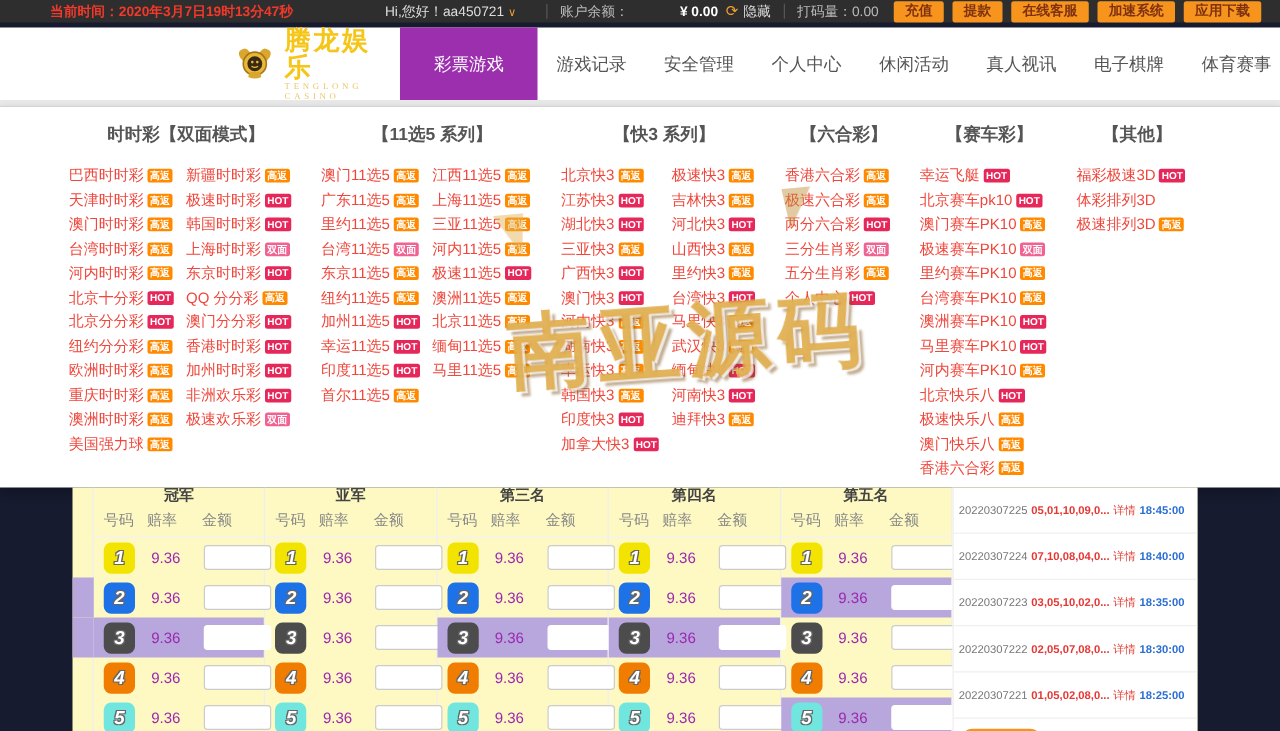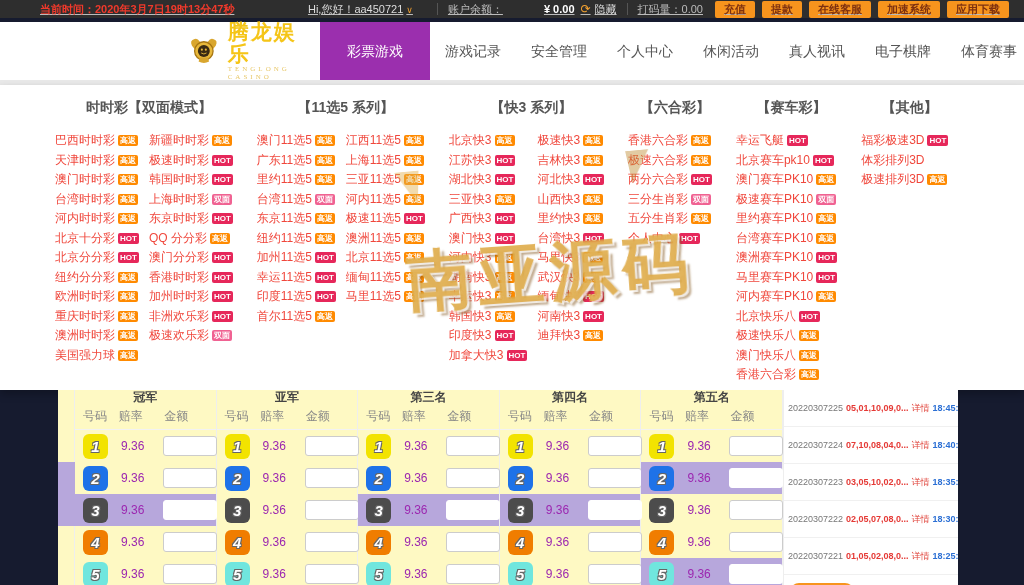--- a/index.html
+++ b/index.html
@@ -1,21 +1,21 @@
 <!DOCTYPE html>
 <html><head>
 <meta charset="utf-8">
 <style>
   * { margin:0; padding:0; box-sizing:border-box; }
   html,body { width:1024px; height:585px; overflow:hidden; background:#161b2f;
     font-family:"Liberation Sans", sans-serif; }
 
   
   .topbar { position:absolute; top:0; left:0; width:1024px; height:18px; background:#2e2e2e;
-    display:flex; align-items:center; font-size:11px; color:#bbb; white-space:nowrap;text-decoration:underline; }
+    display:flex; align-items:center; font-size:11px; color:#bbb; white-space:nowrap; }
   .tb-time { color:#f0392b; margin-left:40px; font-weight:bold; }
   .tb-right { margin-left:auto; display:flex; align-items:center; }
   .tb-user { color:#ddd; margin-right:14px; cursor:pointer; }
   .caret { color:#f0a030; font-size:9px; margin-left:3px; }
   .tb-sep { width:1px; height:12px; background:#555; margin:0 10px; }
   .tb-balance b { color:#fff; font-weight:bold;margin-left:41px; }
   .tb-refresh { color:#f0a030; margin:0 4px 0 6px; cursor:pointer; font-size:12px; }
   .tb-hide { color:#ddd; cursor:pointer; }
   #tb-buttons { display:flex; margin:0 8px 0 12px; }
   .tb-btn { background:#f7941d; color:#7e3110; font-weight:bold; font-size:11px;
@@ -79,21 +79,21 @@
   .ball { width:25px; height:25px; border-radius:6px; color:#fff; font-weight:bold;
     font-style:italic; font-size:15px; display:flex; align-items:center; justify-content:center;
     text-shadow:-1px -1px 0 #666,1px -1px 0 #666,-1px 1px 0 #666,1px 1px 0 #666;
     margin-right:13px; flex:none; }
   .odds { width:42px; color:#9c27b0; font-size:12px; flex:none; }
   .bg-row input { width:54px; height:20px; border:1px solid #ccc; border-radius:3px;
     background:#fff; outline:none; }
   .bg-row.hl input { border-color:#fff; }
 
   
-  .recs { width:175px; border-left:1px solid #eee; background:#fff; overflow:hidden;
+  .recs { width:196px; border-left:1px solid #eee; background:#fff; overflow:hidden;
     font-size:9px; }
   .rec-row { height:37px; border-bottom:1px solid #f0f0f0; display:flex; align-items:center;
     padding:0 4px; white-space:nowrap; overflow:hidden; }
   .rec-period { color:#777; margin-right:3px; }
   .rec-nums { color:#e53935; font-weight:bold; margin-right:3px; }
   .rec-detail { color:#e0433a; margin-right:3px; cursor:pointer; }
   .rec-time { color:#2b6fd4; font-weight:bold; }
   .win-badge { display:inline-block; background:#f7941d; color:#fff; font-size:11px;
     border-radius:9px 9px 9px 2px; padding:3px 10px; margin:8px 0 6px 6px; }
 </style>

